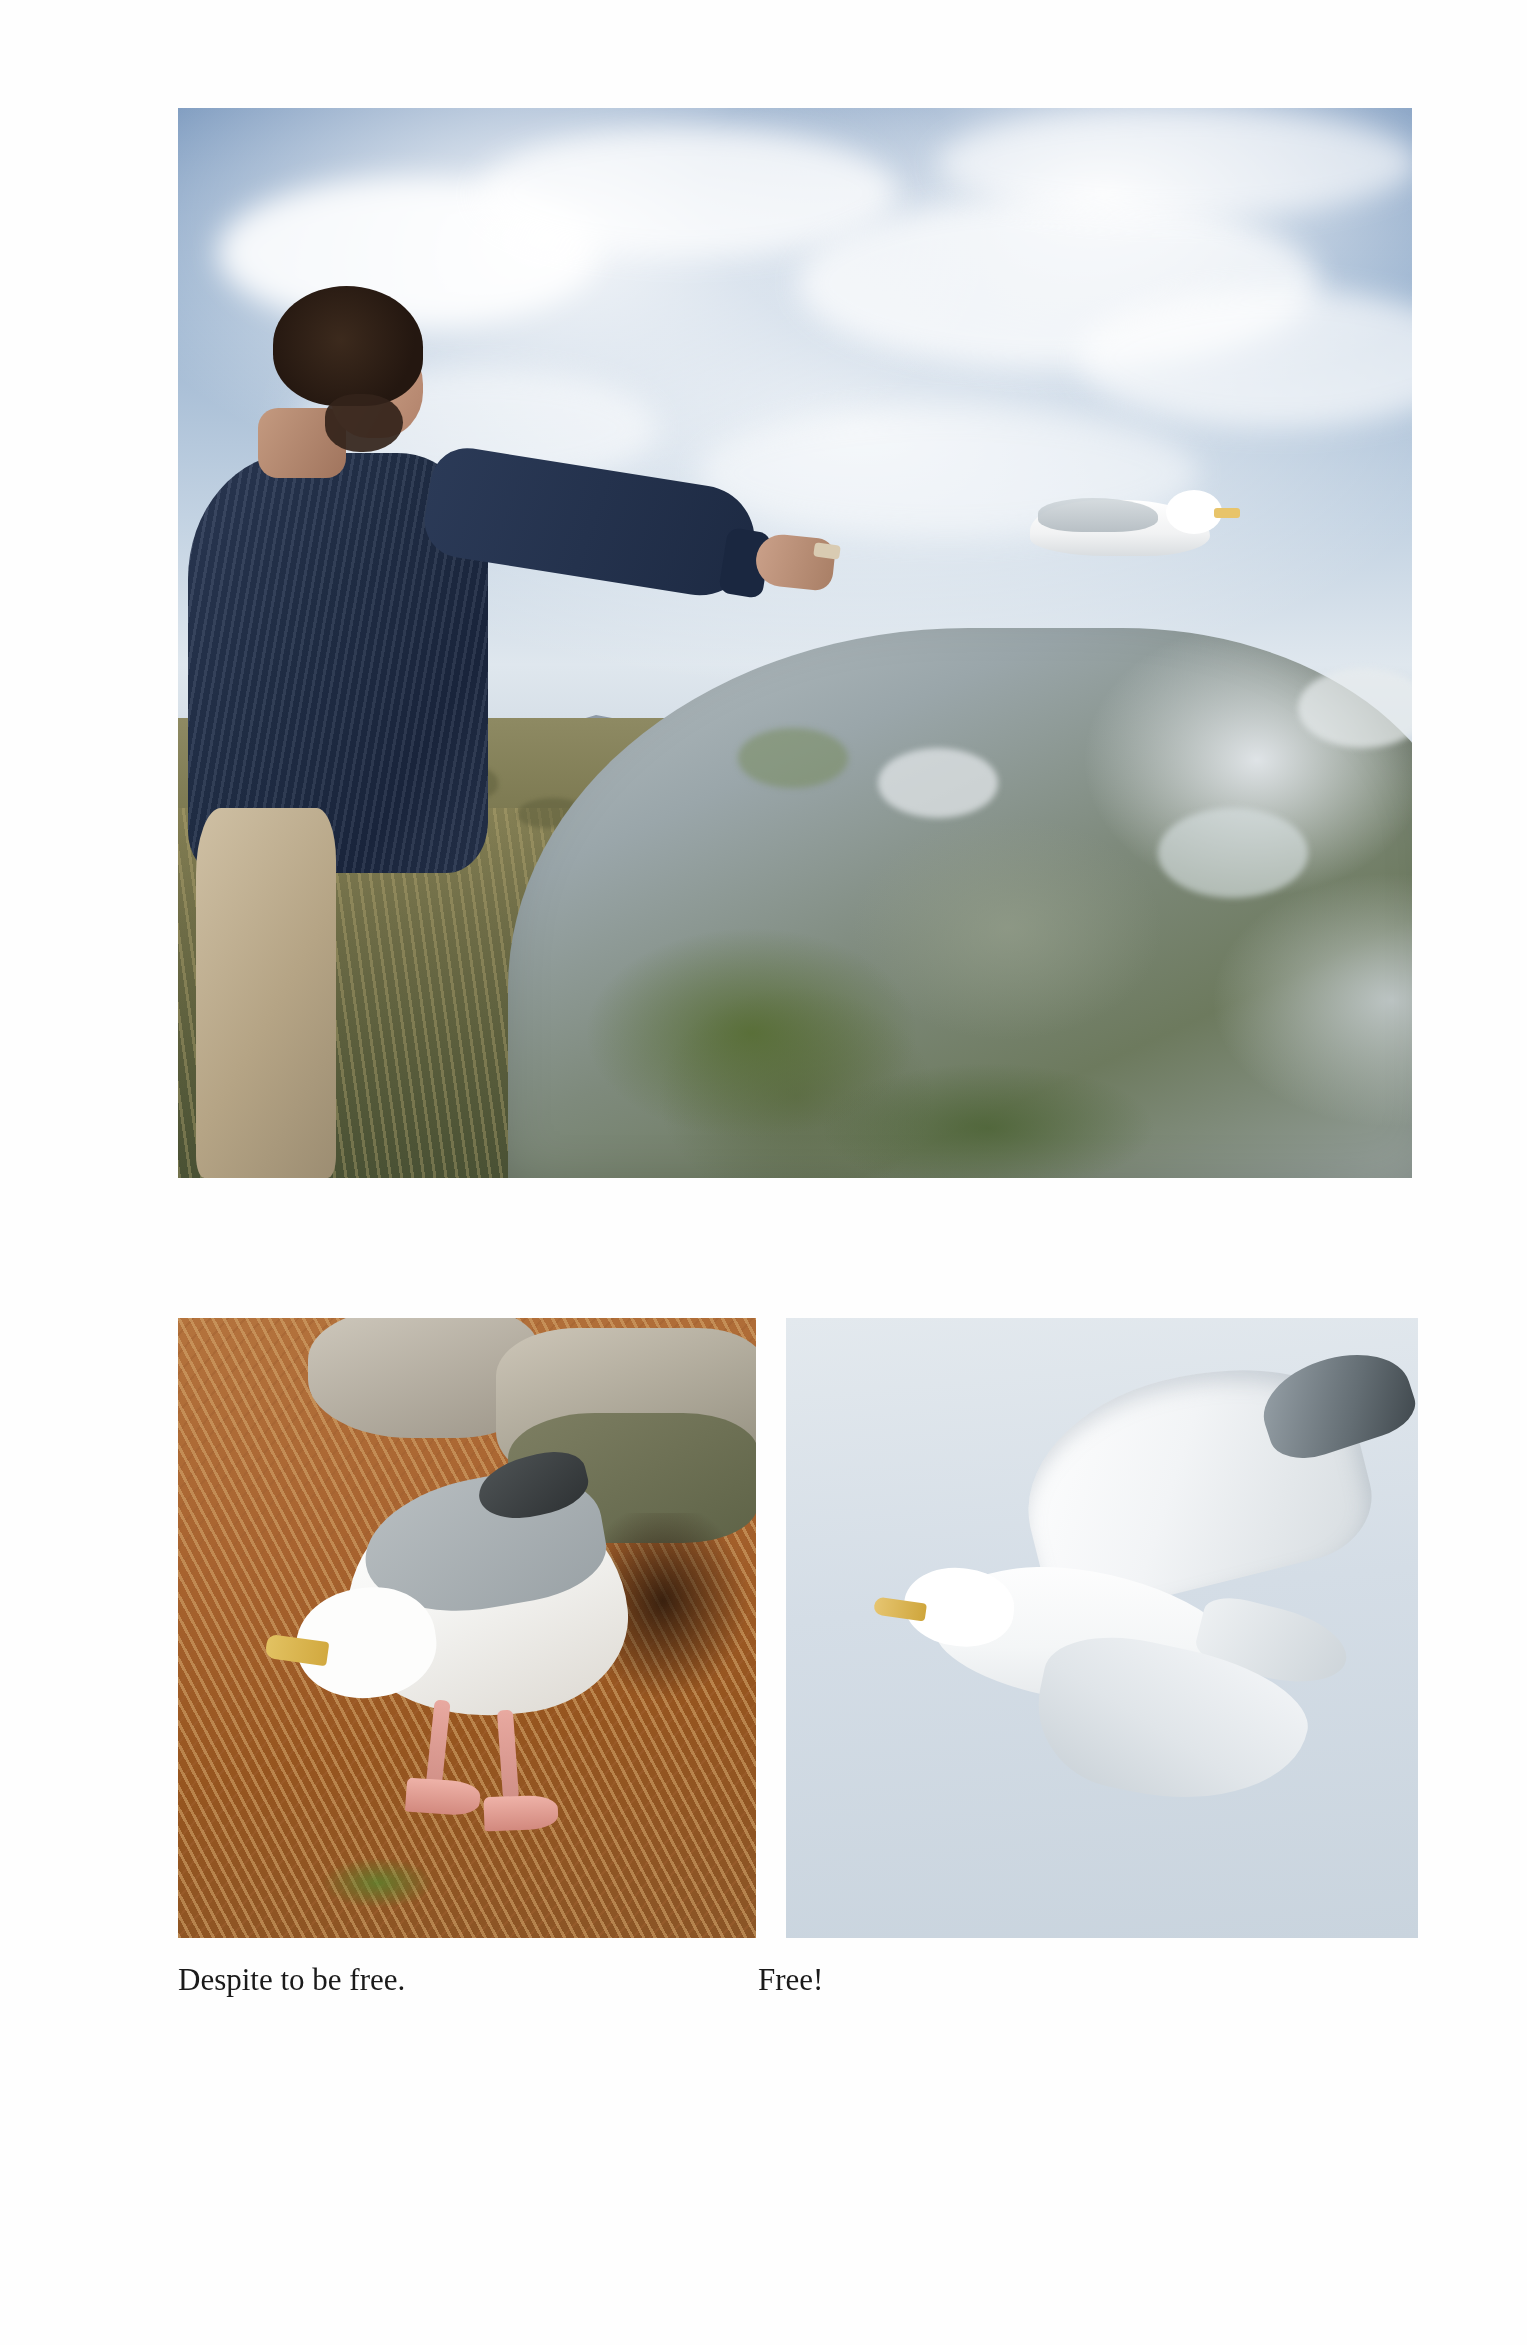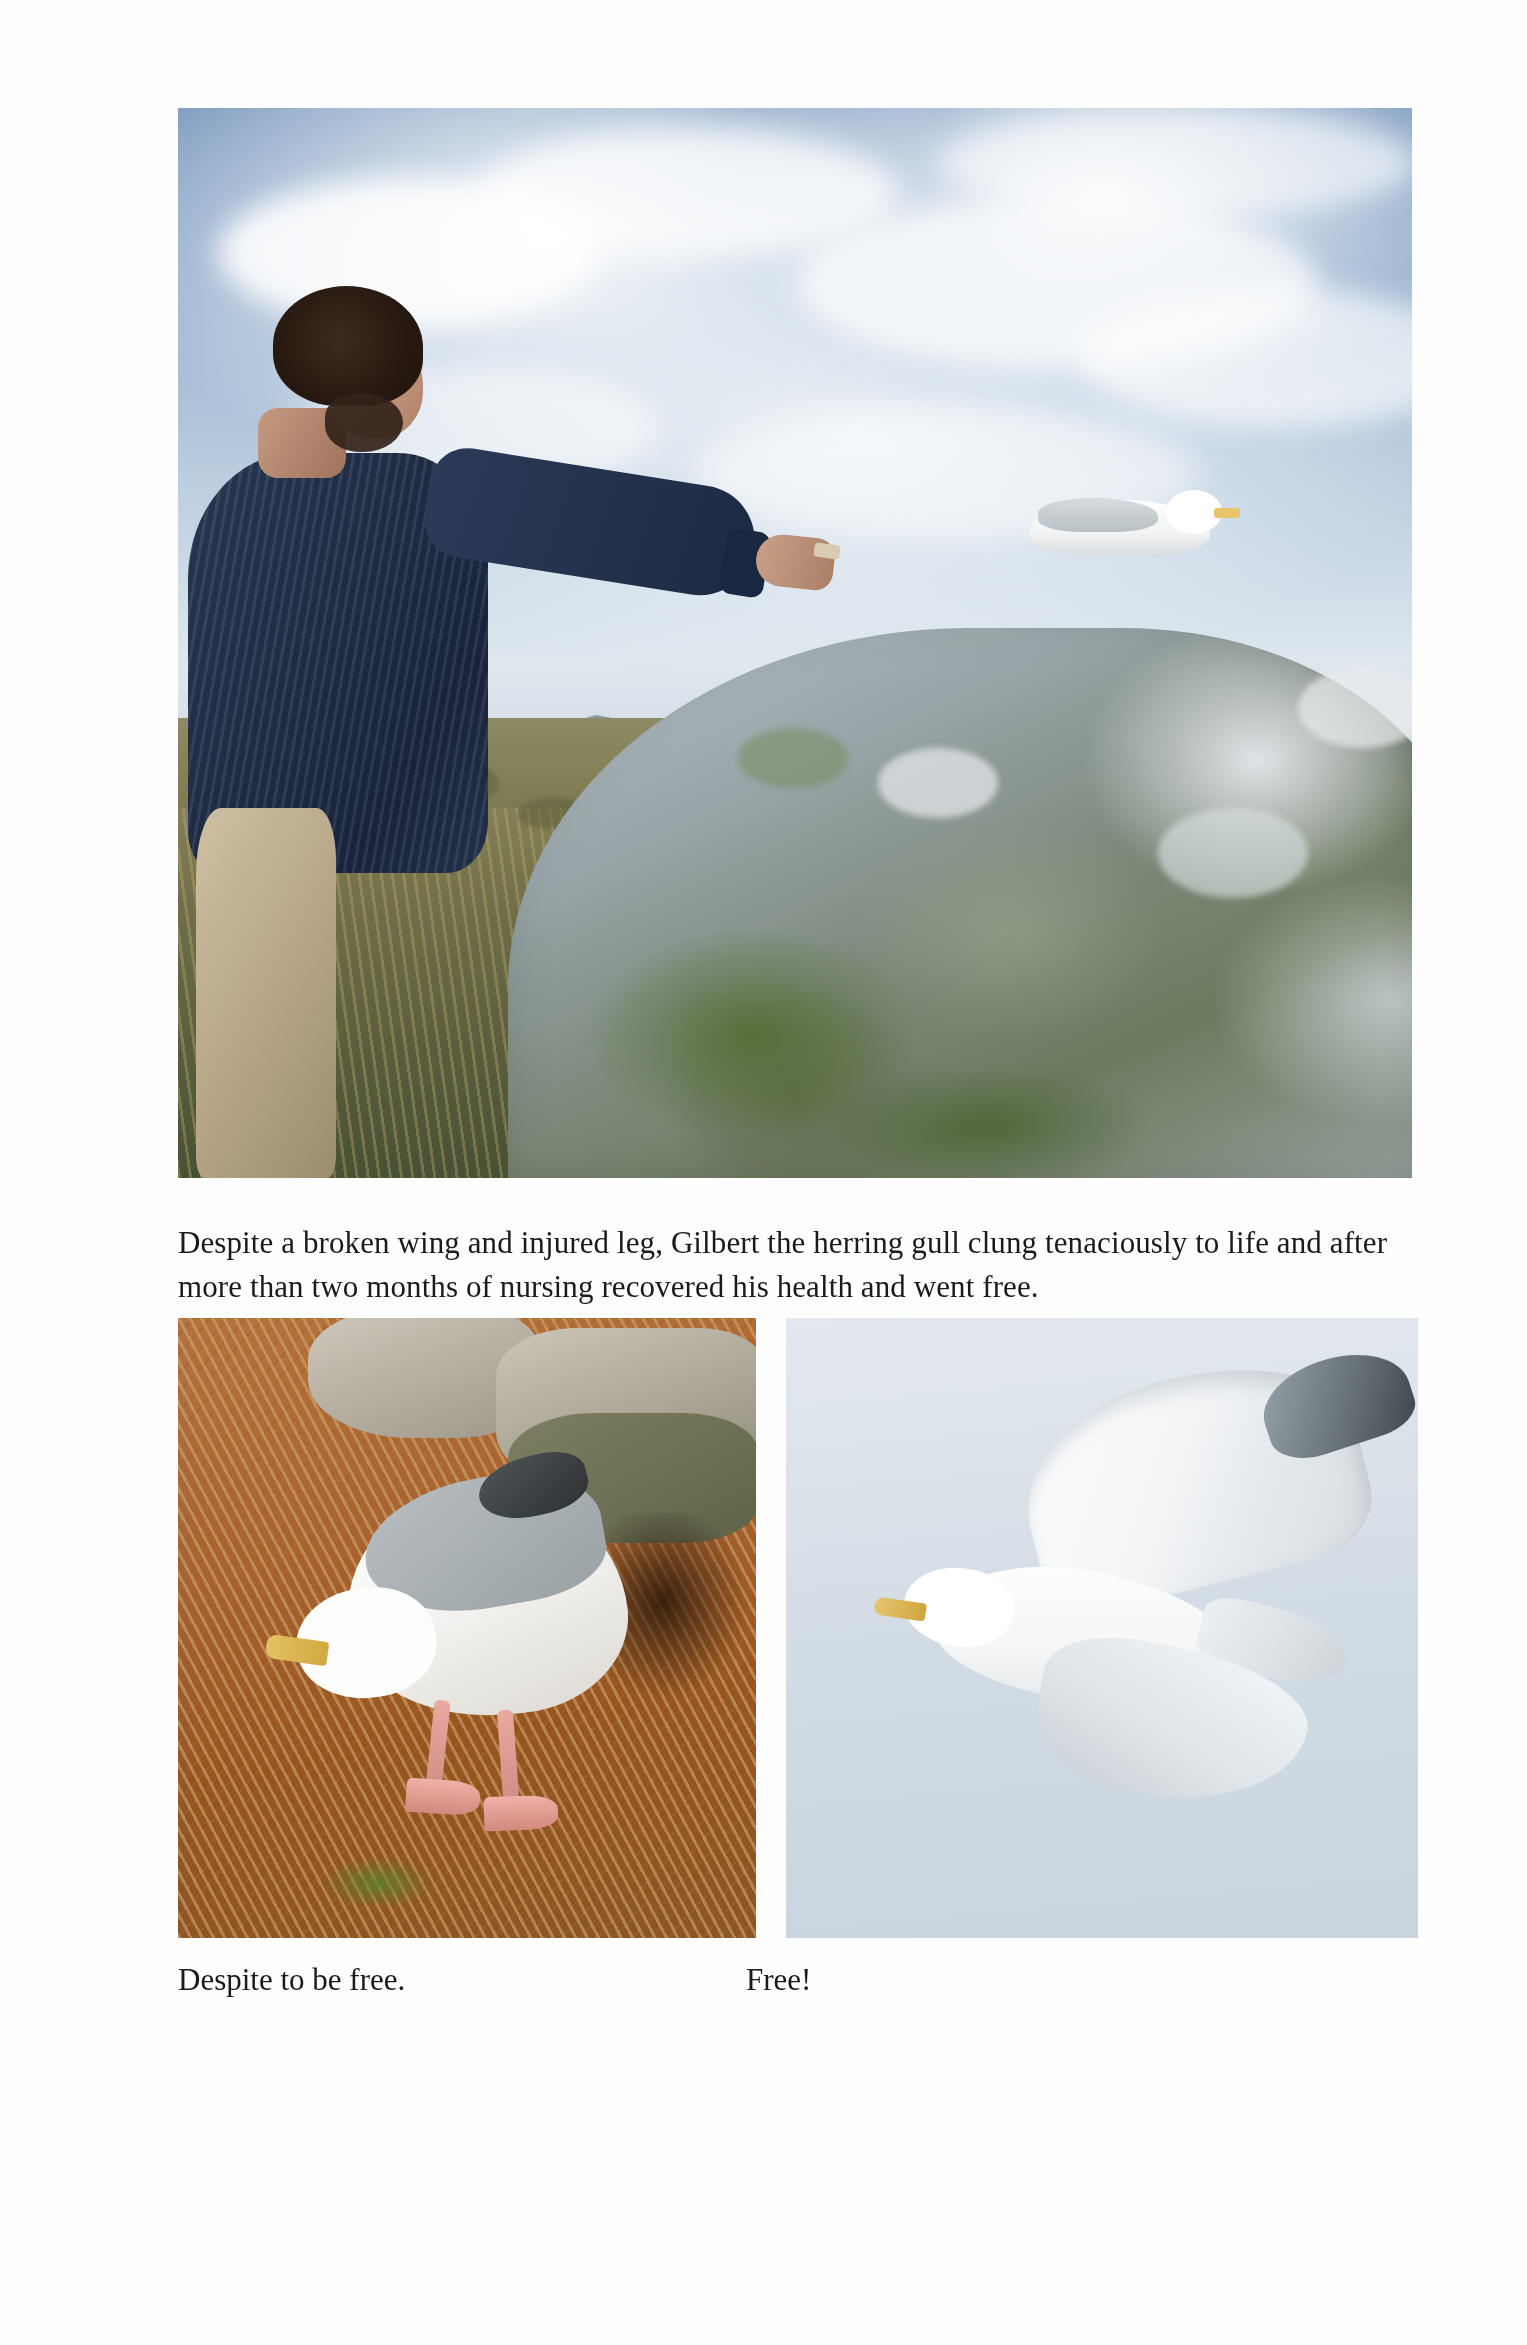--- a/index.html
+++ b/index.html
@@ -279,21 +279,21 @@
     font-size: 31px;
     line-height: 40px;
   }
   .caption-left {
     position: absolute;
     left: 0; top: 0;
     width: 580px;
   }
   .caption-right {
     position: absolute;
-    left: 568px; top: 0;
+    left: 580px; top: 0;
     width: 620px;
   }
 
   
   .photo-bl {
     position: absolute;
     left: 178px;
     top: 1318px;
     width: 578px;
     height: 620px;
@@ -515,21 +515,20 @@
     <div class="man-trousers"></div>
 
     <div class="gull-top">
       <div class="gull-body"></div>
       <div class="gull-wing"></div>
       <div class="gull-head"></div>
       <div class="gull-beak"></div>
     </div>
   </figure>
 
-  <p class="caption-main">Despite a broken wing and injured leg, Gilbert the herring gull clung tenaciously to life and after more than two months of nursing recovered his health and went free.</p>
 
   <figure class="photo-bl" style="margin:0;">
     <div class="straw"></div>
     <div class="bl-rock-a"></div>
     <div class="bl-rock-b"></div>
     <div class="bl-rock-c"></div>
     <div class="bl-dark"></div>
     <div class="bl-gull-body"></div>
     <div class="bl-gull-wing"></div>
     <div class="bl-gull-wingtip"></div>

